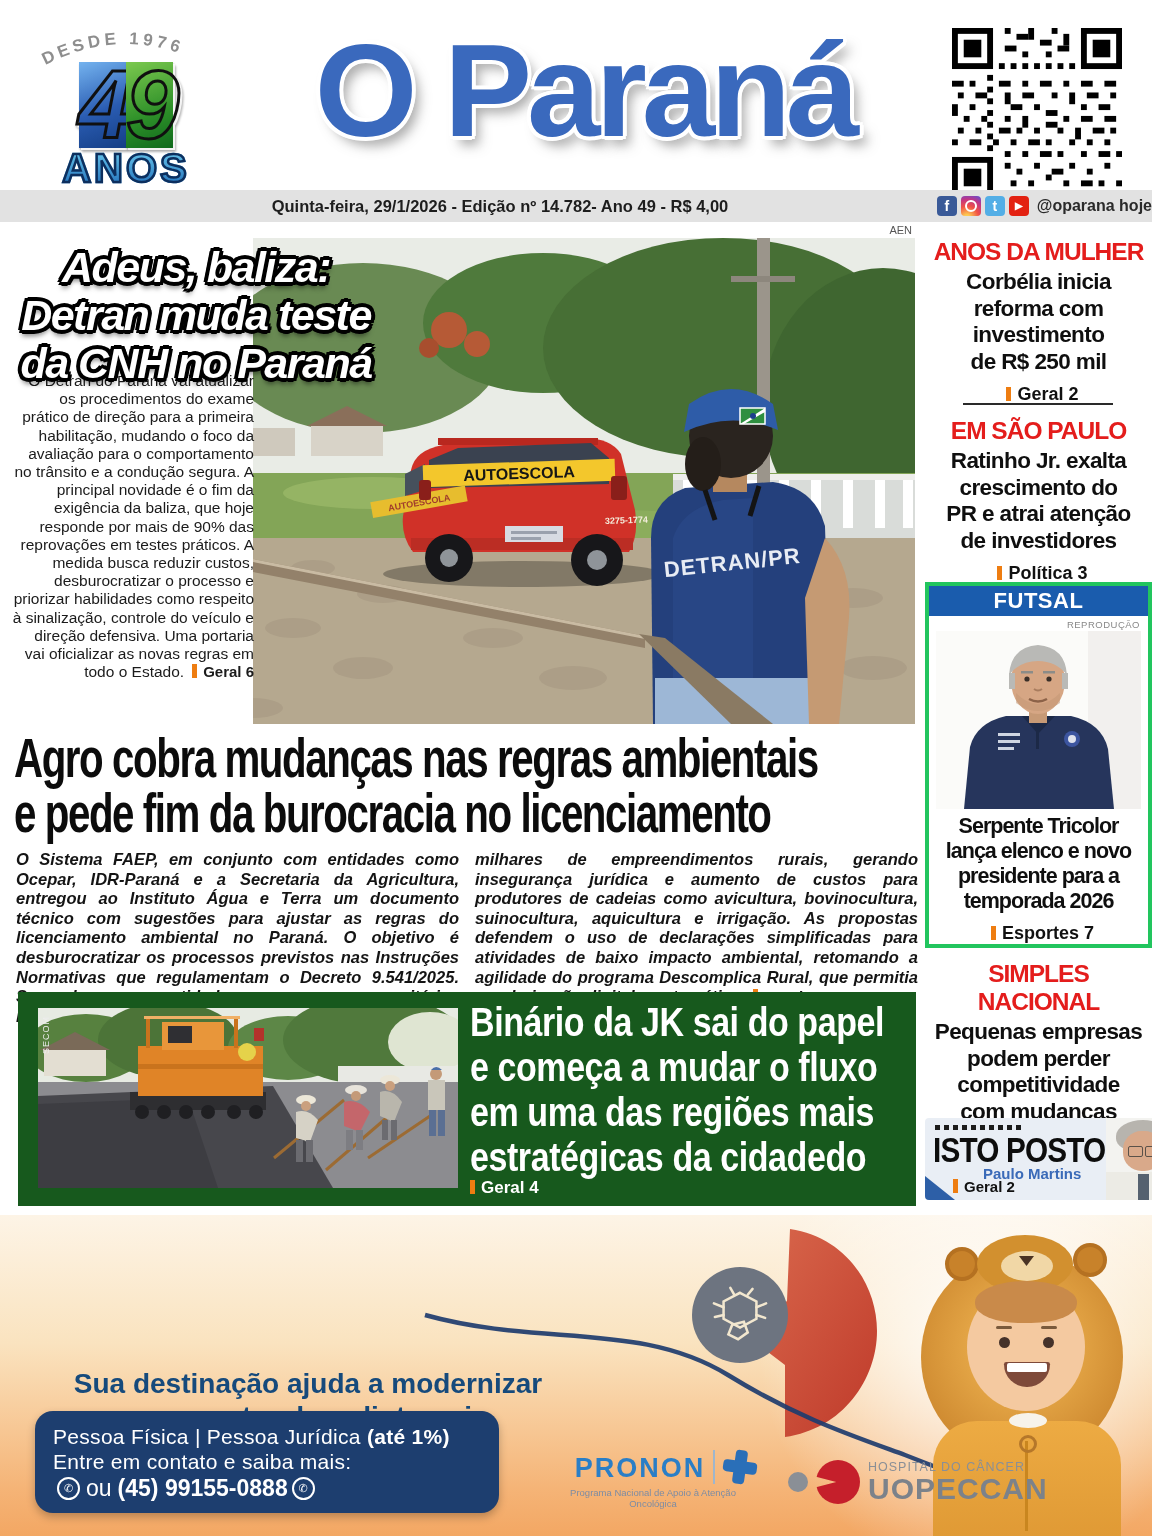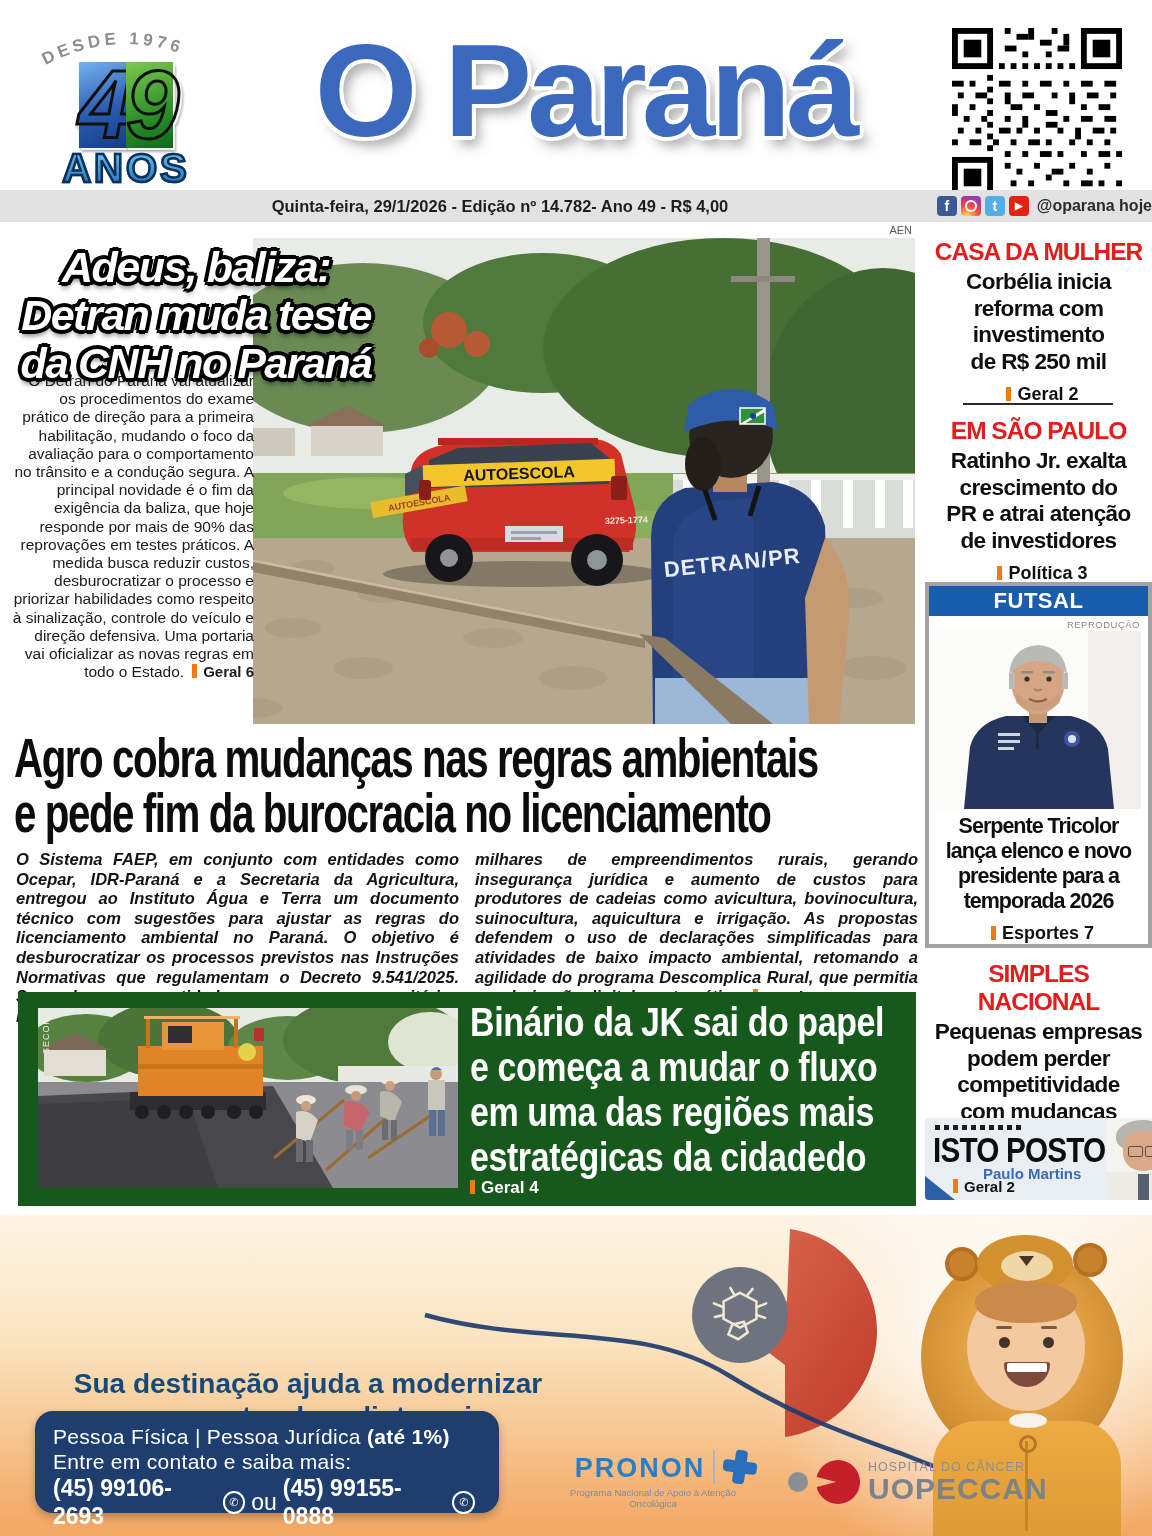--- a/index.html
+++ b/index.html
@@ -63,21 +63,21 @@
   .kicker{font-size:24.5px;font-weight:800;color:#e41d1c;text-align:center;letter-spacing:-1px;}
   .sbh{font-size:22.5px;font-weight:800;color:#0f0f0f;text-align:center;line-height:26.5px;
     margin-top:3px;letter-spacing:-0.6px;}
   .refline{text-align:center;font-size:18px;font-weight:800;margin-top:9px;color:#111;}
   .sb1{top:238px;}
   .sb-rule{position:absolute;left:963px;top:403px;width:150px;border-top:2px solid #2a2a2a;}
   .sb2{top:417px;}
   .sb3{top:960px;}
 
   .futsal{position:absolute;left:925px;top:582px;width:219px;height:358px;
-    border:4px solid #a3a3a3;background:#fff;}
+    border:4px solid #22c55e;background:#fff;}
   .futsal-head{background:#1a5cad;color:#fff;text-align:center;font-size:22px;font-weight:800;
     line-height:30px;letter-spacing:.5px;}
   .futsal-credit{font-size:9.5px;color:#888;text-align:right;padding:3px 8px 0 0;letter-spacing:.5px;}
   .futsal-photo{margin:1px 7px 0 7px;height:178px;position:relative;overflow:hidden;background:#fbfbf9;}
   .futsal-hl{font-size:21.5px;line-height:25px;letter-spacing:-1px;margin-top:5px;}
 
   .istoposto{position:absolute;left:925px;top:1118px;width:255px;height:82px;background:#e9eef5;
     border-radius:4px;overflow:hidden;}
   .ip-dots{position:absolute;left:10px;top:7px;width:88px;height:5px;
     background:repeating-linear-gradient(90deg,#1c1c1c 0 5px,transparent 5px 9px);}
@@ -433,21 +433,21 @@
     </svg>
   </div>
 
   <h1 class="main-headline pre">Adeus, baliza:
 Detran muda teste
 da CNH no Paraná</h1>
 
   <p class="main-body"><span>O Detran do Paraná vai atualizar os procedimentos do exame prático de direção para a primeira habilitação, mudando o foco da avaliação para o comportamento no trânsito e a condução segura. A principal novidade é o fim da exigência da baliza, que hoje responde por mais de 90% das reprovações em testes práticos. A medida busca reduzir custos, desburocratizar o processo e priorizar habilidades como respeito à sinalização, controle do veículo e direção defensiva. Uma portaria vai oficializar as novas regras em todo o Estado.</span><span class="refbar"></span><b>Geral 6</b></p>
 
   <div class="sb sb1">
-    <div class="kicker">CASA DA MULHER</div>
+    <div class="kicker">ANOS DA MULHER</div>
     <div class="sbh pre">Corbélia inicia
 reforma com
 investimento
 de R$ 250 mil</div>
     <div class="refline"><span class="refbar"></span><b>Geral 2</b></div>
   </div>
 
   <div class="sb-rule"></div>
 
   <div class="sb sb2">
@@ -653,21 +653,20 @@
       <div class="teeth"></div>
     </div>
 
     <div class="ad-sub pre">Sua destinação ajuda a modernizar
 nosso setor de radioterapia.</div>
 
     <div class="contact">
       <div class="c1"><span>Pessoa Física | Pessoa Jurídica</span> <b>(até 1%)</b></div>
       <div class="c1">Entre em contato e saiba mais:</div>
       <div class="c3">
-          <b>(45) 99106-2693</b>
           <span class="wa">✆</span>
           <span class="sep">ou</span>
           <b>(45) 99155-0888</b>
           <span class="wa">✆</span>
         </div>
     </div>
 
     <div class="pronon">
       <div class="pr-row">
           <span class="pr-name">PRONON</span>

